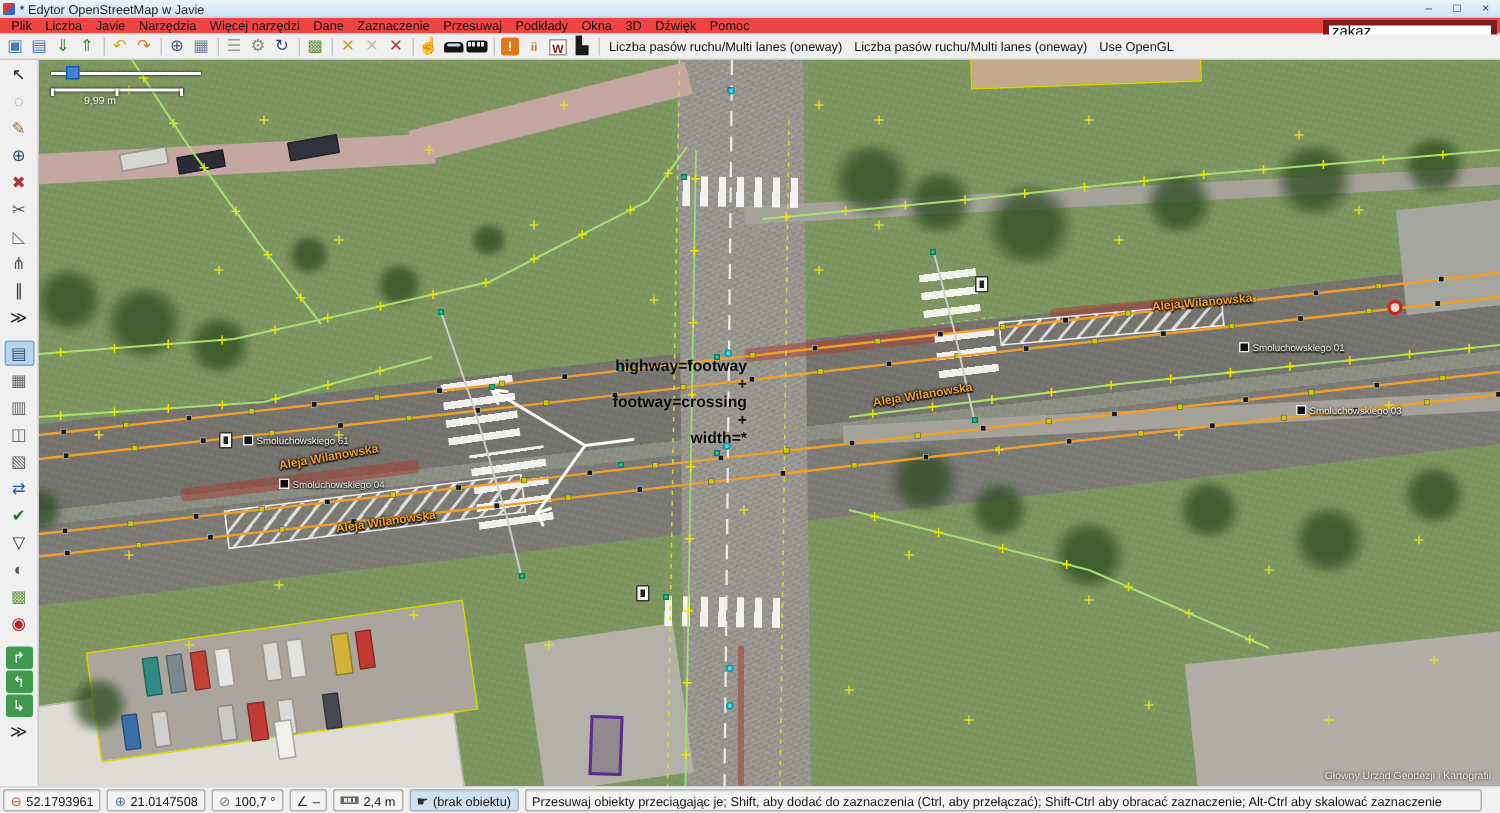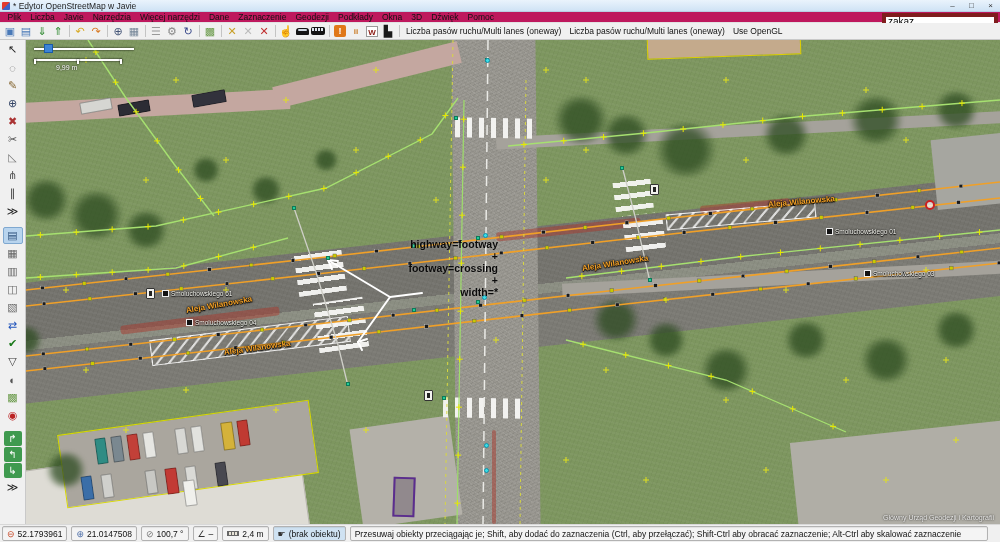--- a/index.html
+++ b/index.html
@@ -7,21 +7,21 @@
        font-family:"Liberation Sans",sans-serif;background:#f0f0f0;
        -webkit-font-smoothing:antialiased;}
   
   .titlebar{position:absolute;left:0;top:0;width:1000px;height:12px;
     background:linear-gradient(#eaf3fc,#cfe3f5);display:flex;align-items:center;
     font-size:8.5px;color:#222;border-bottom:1px solid #b9cfe2;box-sizing:border-box;}
   .appicon{width:8px;height:8px;margin:0 3px 0 2px;
     background:linear-gradient(135deg,#e23a2e 48%,#3a62c8 52%);border-radius:1px;}
   .wcontrols{margin-left:auto;display:flex;}
   .wbtn{width:19px;height:12px;text-align:center;font-size:8px;line-height:11px;color:#333;}
-  .menubar{position:absolute;left:0;top:12px;width:1000px;height:11px;background:#be185d;
+  .menubar{position:absolute;left:0;top:12px;width:1000px;height:11px;background:#ef4444;
     display:flex;align-items:center;font-size:8.5px;color:#111;padding-left:3px;
     box-sizing:border-box;border-bottom:1px solid #e2e2e2;}
   .menuitem{padding:0 4.5px;height:11px;line-height:11px;}
   .searchbox{position:absolute;right:2px;top:0.5px;width:104px;height:9px;font-size:10px;
     border:4px solid #7f1d1d;padding:0 2px;font-family:Liberation Sans, sans-serif;}
   .toolbar{position:absolute;left:0;top:23px;width:1000px;height:17px;background:#f0f0f0;
     display:flex;align-items:center;padding-left:2px;box-sizing:border-box;
     border-bottom:1px solid #c9c9c9;}
   .tbtn{min-width:16px;height:15px;display:flex;align-items:center;justify-content:center;
     font-size:11px;line-height:15px;border-radius:2px;}
@@ -120,21 +120,21 @@
 
 <div class="menubar">
   <div id="menu-items" style="display:flex;">
       <div class="menuitem">Plik</div>
       <div class="menuitem">Liczba</div>
       <div class="menuitem">Javie</div>
       <div class="menuitem">Narzędzia</div>
       <div class="menuitem">Więcej narzędzi</div>
       <div class="menuitem">Dane</div>
       <div class="menuitem">Zaznaczenie</div>
-      <div class="menuitem">Geodezji</div>
+      <div class="menuitem">Przesuwaj</div>
       <div class="menuitem">Podkłady</div>
       <div class="menuitem">Okna</div>
       <div class="menuitem">3D</div>
       <div class="menuitem">Dźwięk</div>
       <div class="menuitem">Pomoc</div>
     </div>
   <input class="searchbox" value="zakaz" style="">
 </div>
 
 <div class="toolbar" id="main-toolbar">

